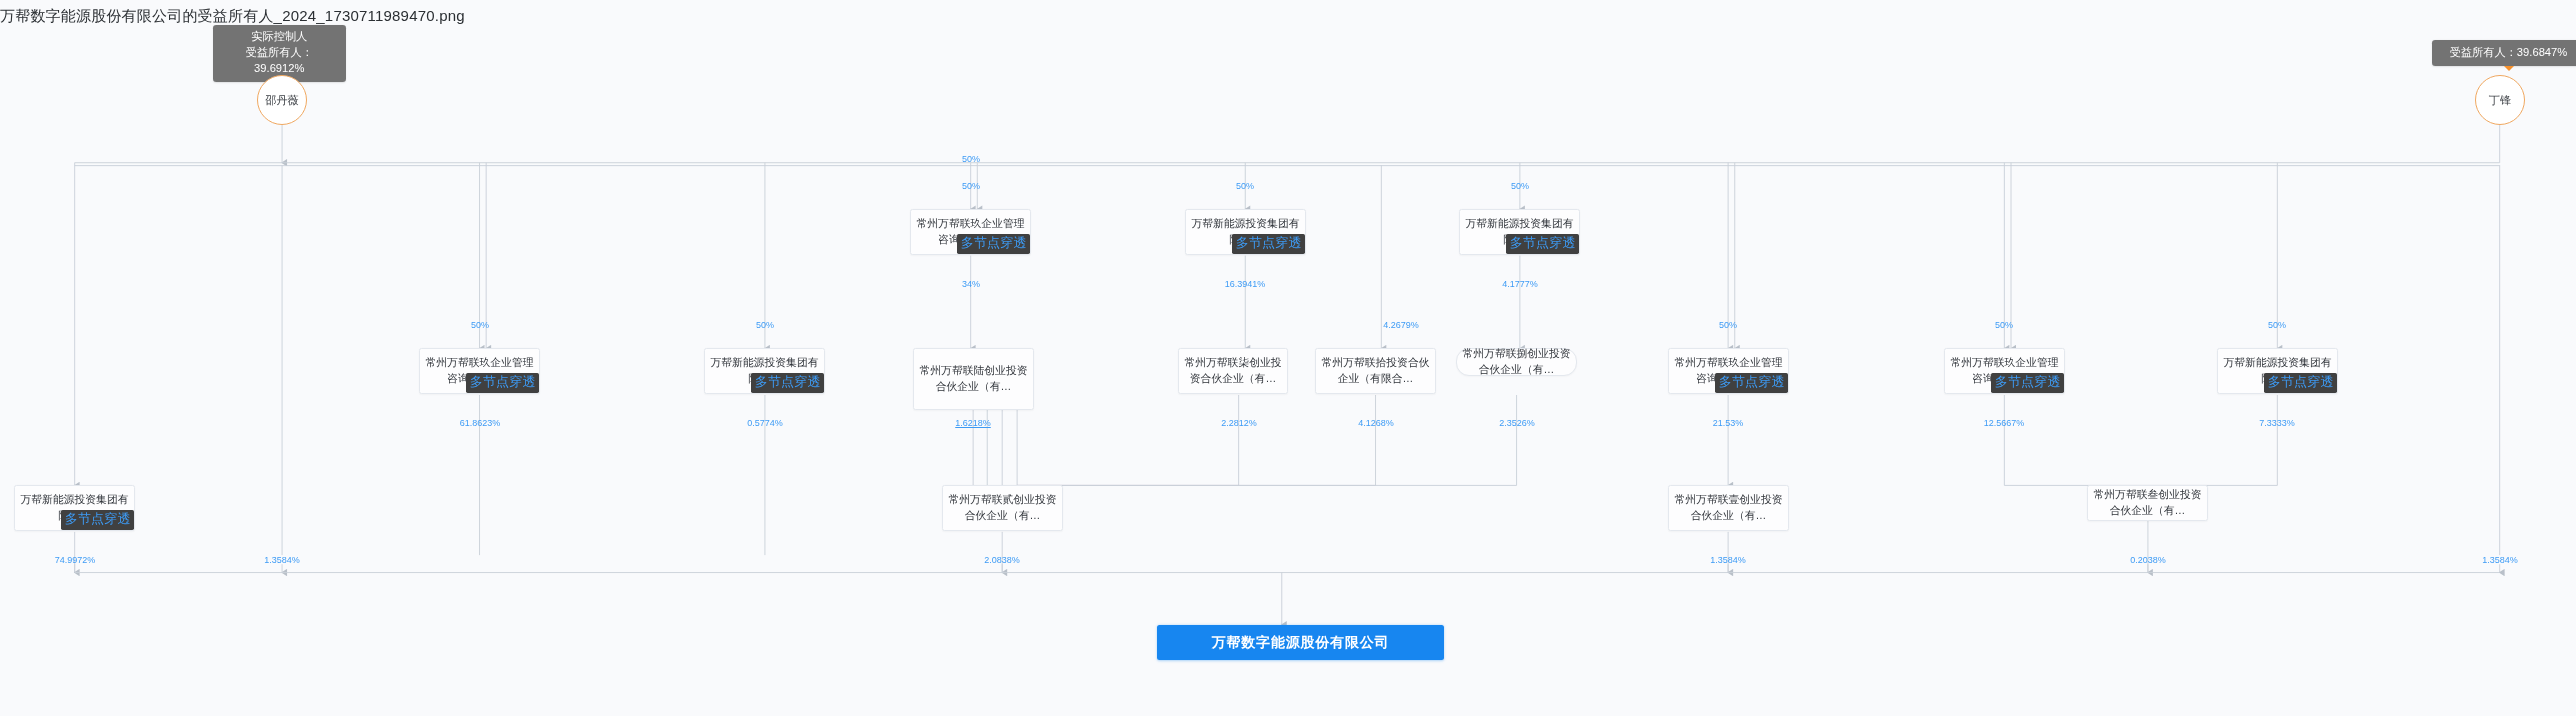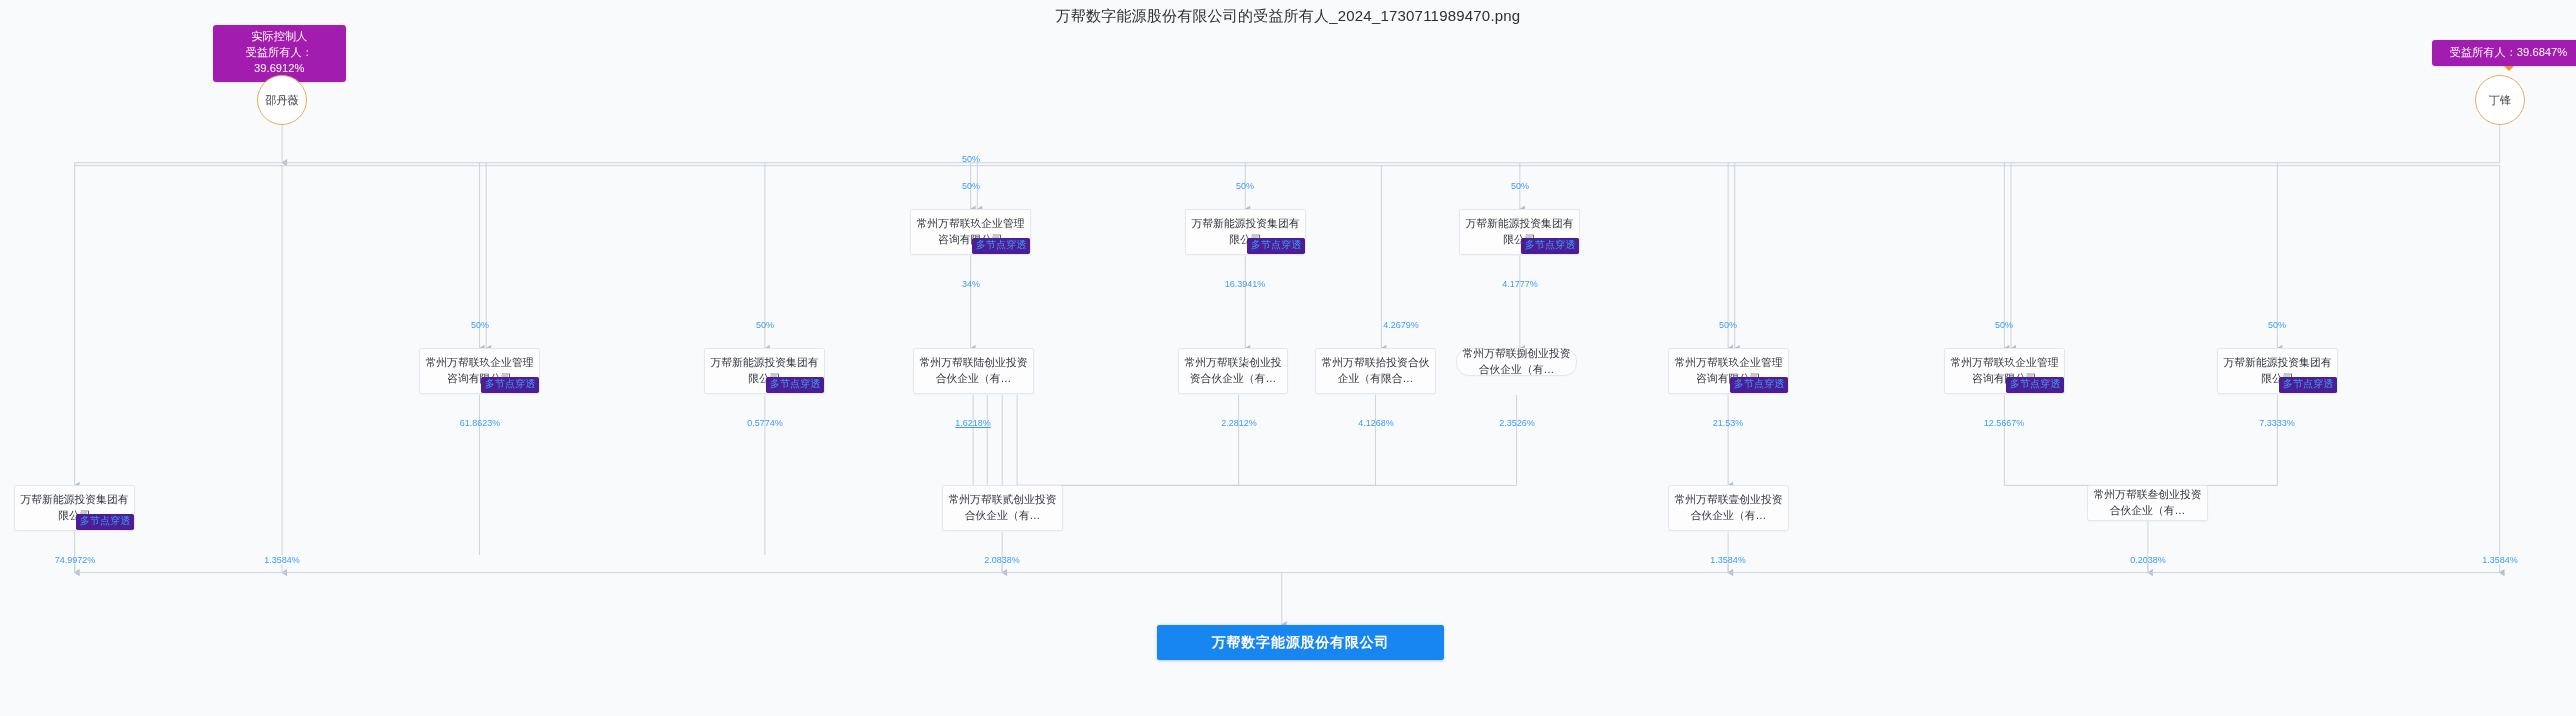--- a/index.html
+++ b/index.html
@@ -7,27 +7,27 @@
     width:2576px;height:717px;
     background:#f9fafc;
     font-family:"Liberation Sans","DejaVu Sans",sans-serif;
     overflow:hidden;
     position:relative;
   }
   #canvas{position:absolute;left:0;top:0;width:2576px;height:717px;}
   #edges{position:absolute;left:0;top:0;width:2576px;height:717px;pointer-events:none;}
 
   .page-title{
-    position:absolute;left:0;top:6.6px;width:2576px;text-align:center;
+    position:absolute;left:0;top:6.6px;width:2576px;
     font-size:15px;color:#2b2f33;letter-spacing:0.2px;white-space:nowrap;
   }
 
   
   .badge{
-    position:absolute;background:#a21caf;color:#fff;border-radius:3.3px;
+    position:absolute;background:#737373;color:#fff;border-radius:3.3px;
     text-align:center;line-height:1.42;padding:4.1px 8.3px 5px;
     box-shadow:0 0.8px 1.7px rgba(0,0,0,.10);
   }
   .badge .l1{font-size:11.2px;display:block;}
   .badge .l2{font-size:11.2px;display:block;}
   .badge.one-line{padding:5px 10px;}
   .badge:after{
     content:"";position:absolute;left:50%;margin-left:-5px;bottom:-5px;
     width:0;height:0;border-left:5px solid transparent;border-right:5px solid transparent;
     border-top:5px solid #f5902b;
@@ -47,21 +47,21 @@
     box-sizing:border-box;box-shadow:0 0.8px 1.7px rgba(17,24,39,.035);
   }
   .node .name{
     position:absolute;left:5px;right:5px;top:0;bottom:0;
     display:flex;flex-direction:column;align-items:center;justify-content:center;
     font-size:10.8px;line-height:15.8px;color:#30343a;text-align:center;
     word-break:break-all;
   }
   .node .tag{
     position:absolute;right:0px;bottom:0px;
-    background:#4c1d95;color:#3d9bf5;font-size:10px;
+    background:#404040;color:#3d9bf5;font-size:13px;
     padding:0.8px 3.3px 1.7px;border-radius:1.7px;white-space:nowrap;letter-spacing:0.2px;
   }
 
   
   .target{
     position:absolute;background:#1786f0;border-radius:2.5px;
     display:flex;align-items:center;justify-content:center;
     color:#fff;font-size:14px;font-weight:bold;letter-spacing:0.8px;
     box-shadow:0 0.8px 2.5px rgba(23,134,240,.35);
   }
@@ -186,21 +186,21 @@
         <span class="tag">多节点穿透</span>
       </div>
       <div class="node" style="left: 419px; top: 348px; width: 121px; height: 46px;">
         <div class="name">常州万帮联玖企业管理咨询有限公司</div>
         <span class="tag">多节点穿透</span>
       </div>
       <div class="node" style="left: 704px; top: 348px; width: 121px; height: 46px;">
         <div class="name">万帮新能源投资集团有限公司</div>
         <span class="tag">多节点穿透</span>
       </div>
-      <div class="node" style="left: 913px; top: 348px; width: 121px; height: 46px;">
+      <div class="node" style="left: 913px; top: 348px; width: 121px; height: 62px;">
         <div class="name">常州万帮联陆创业投资合伙企业（有…</div>
       </div>
       <div class="node" style="left: 1178px; top: 348px; width: 110px; height: 46px;">
         <div class="name">常州万帮联柒创业投资合伙企业（有…</div>
       </div>
       <div class="node" style="left: 1315px; top: 348px; width: 121px; height: 46px;">
         <div class="name">常州万帮联拾投资合伙企业（有限合…</div>
       </div>
       <div class="node" style="left: 1456px; top: 348px; width: 121px; height: 28px; border-radius: 13px;">
         <div class="name">常州万帮联捌创业投资合伙企业（有…</div>

